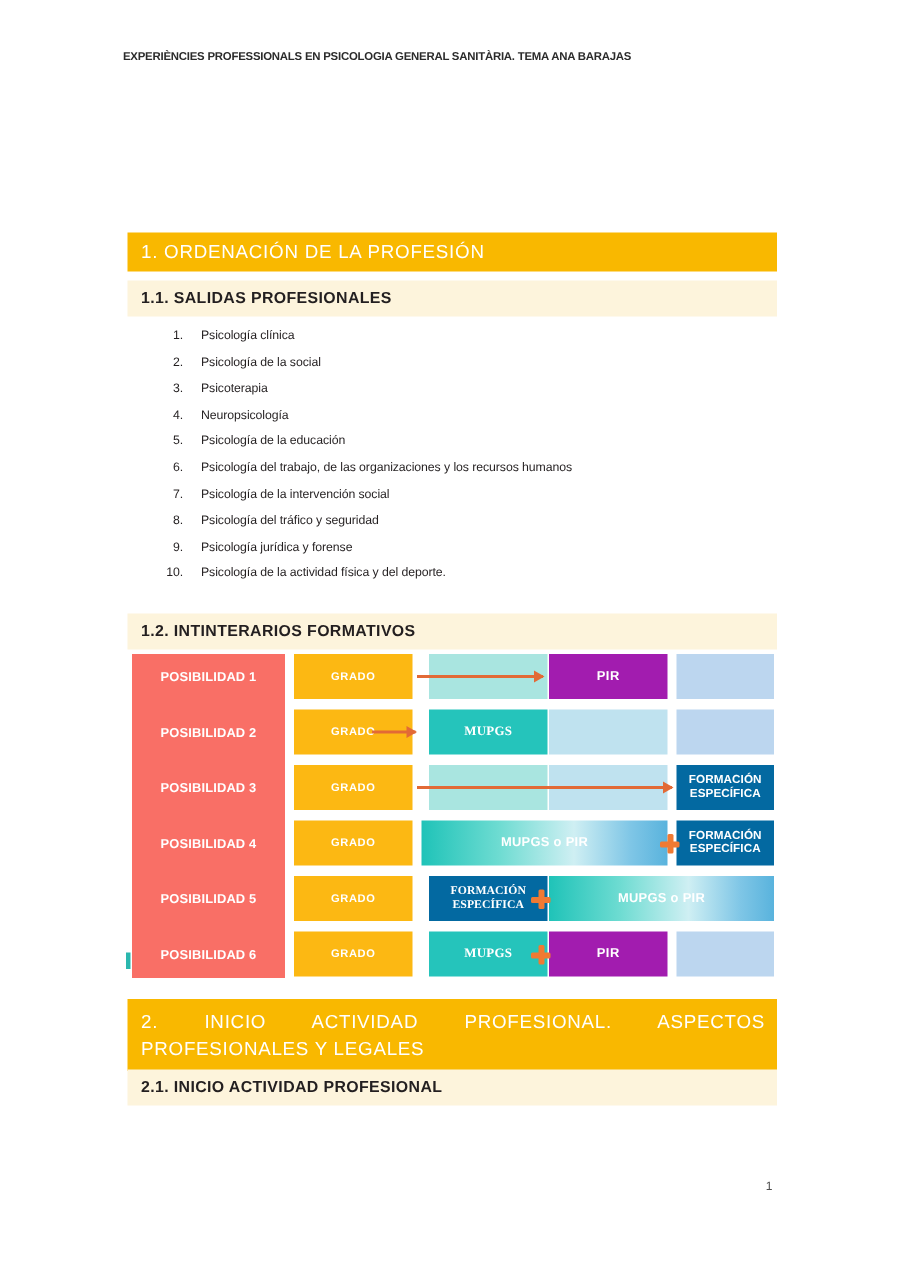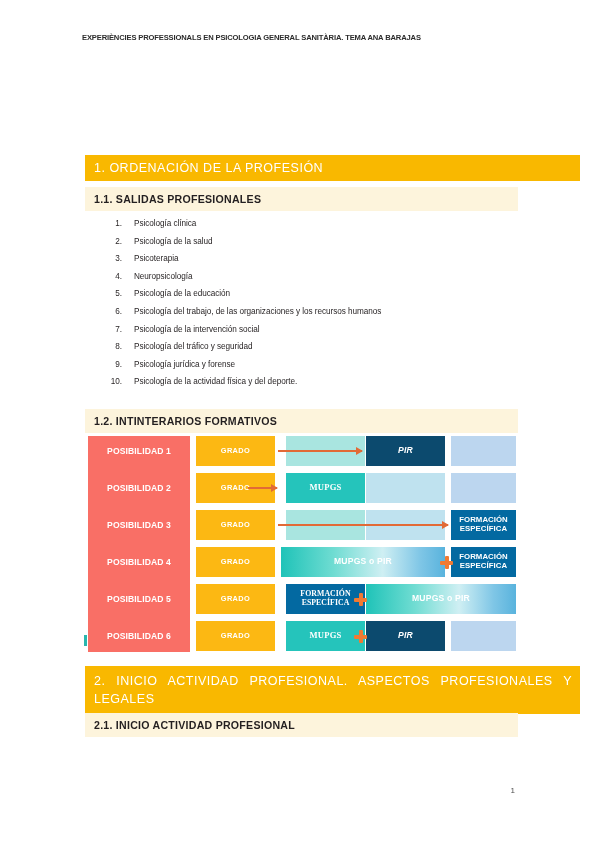--- a/index.html
+++ b/index.html
@@ -44,21 +44,21 @@
     font-weight: normal;
     line-height: 1.5;
     color: #f5bb2a;
     letter-spacing: 0.1px;
   }
 
   
   .h1-bar {
     position: absolute;
     left: 85px;
-    width: 495px;
+    width: 433px;
     background: #f9b800;
     color: #ffffff;
     font-size: 12.5px;
     letter-spacing: 0.5px;
     box-sizing: border-box;
     padding: 6px 8px 6px 9px;
   }
   .h1-bar.justified {
     text-align: justify;
     text-align-last: left;
@@ -140,21 +140,21 @@
   .cell.c2 { left: 198px; width: 79px; font-family: Liberation Serif, serif; }
   .cell.c3 { left: 278px; width: 79px; }
   .cell.c4 { left: 363px; width: 65px; }
   .cell.c23 { left: 193px; width: 164px; }
   .cell.c34 { left: 278px; width: 150px; }
 
   .fill-mint  { background: #a9e5e0; }
   .fill-ltblu { background: #bcd6ef; }
   .fill-pale  { background: #bfe2ef; }
   .mupgs      { background: #25c4bb; font-size: 8.6px; letter-spacing: 0.2px; }
-  .pir        { background: #0c4a6e; font-size: 8.6px; letter-spacing: 0.3px; font-style: italic; }
+  .pir        { background: #a21caf; font-size: 8.6px; letter-spacing: 0.3px; }
   .formesp    { background: #0369a1; font-size: 7.8px; letter-spacing: 0.05px; }
   .mupgs-pir  {
     background: linear-gradient(90deg,#1fc3b8 0%,#6fdcd2 32%,#cfeff3 62%,#7fc6e6 85%,#59b3dd 100%);
     font-size: 8.6px;
     letter-spacing: 0.2px;
   }
 
   
   .posib-column {
     position: absolute;
@@ -240,21 +240,21 @@
 
   <div class="doc-header">EXPERIÈNCIES PROFESSIONALS EN PSICOLOGIA GENERAL SANITÀRIA. TEMA ANA BARAJAS</div>
 
 
   <div class="h1-bar" style="top:155px;">1. ORDENACIÓN DE LA PROFESIÓN</div>
 
   <div class="h2-bar" style="top:187px;">1.1. SALIDAS PROFESIONALES</div>
 
   <ol class="salidas-list">
     <li><span class="num">1.</span><span>Psicología clínica</span></li>
-    <li><span class="num">2.</span><span>Psicología de la salud</span></li>
+    <li><span class="num">2.</span><span>Psicología de la social</span></li>
     <li><span class="num">3.</span><span>Psicoterapia</span></li>
     <li><span class="num">4.</span><span>Neuropsicología</span></li>
     <li><span class="num">5.</span><span>Psicología de la educación</span></li>
     <li><span class="num">6.</span><span>Psicología del trabajo, de las organizaciones y los recursos humanos</span></li>
     <li><span class="num">7.</span><span>Psicología de la intervención social</span></li>
     <li><span class="num">8.</span><span>Psicología del tráfico y seguridad</span></li>
     <li><span class="num">9.</span><span>Psicología jurídica y forense</span></li>
     <li><span class="num">10.</span><span>Psicología de la actividad física y del deporte.</span></li>
   </ol>
 

